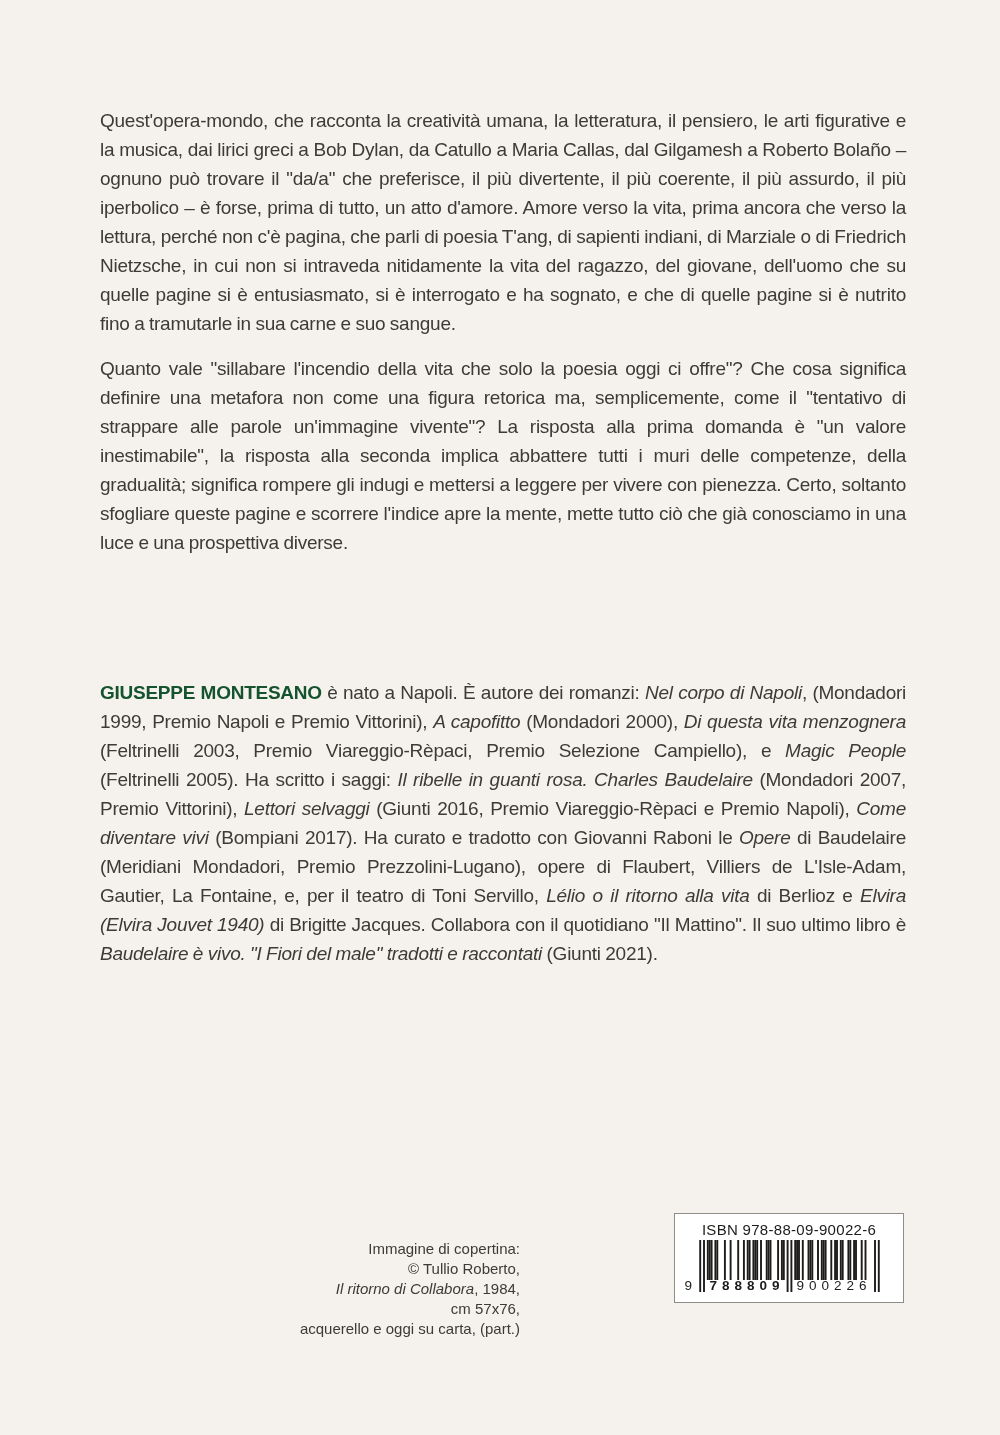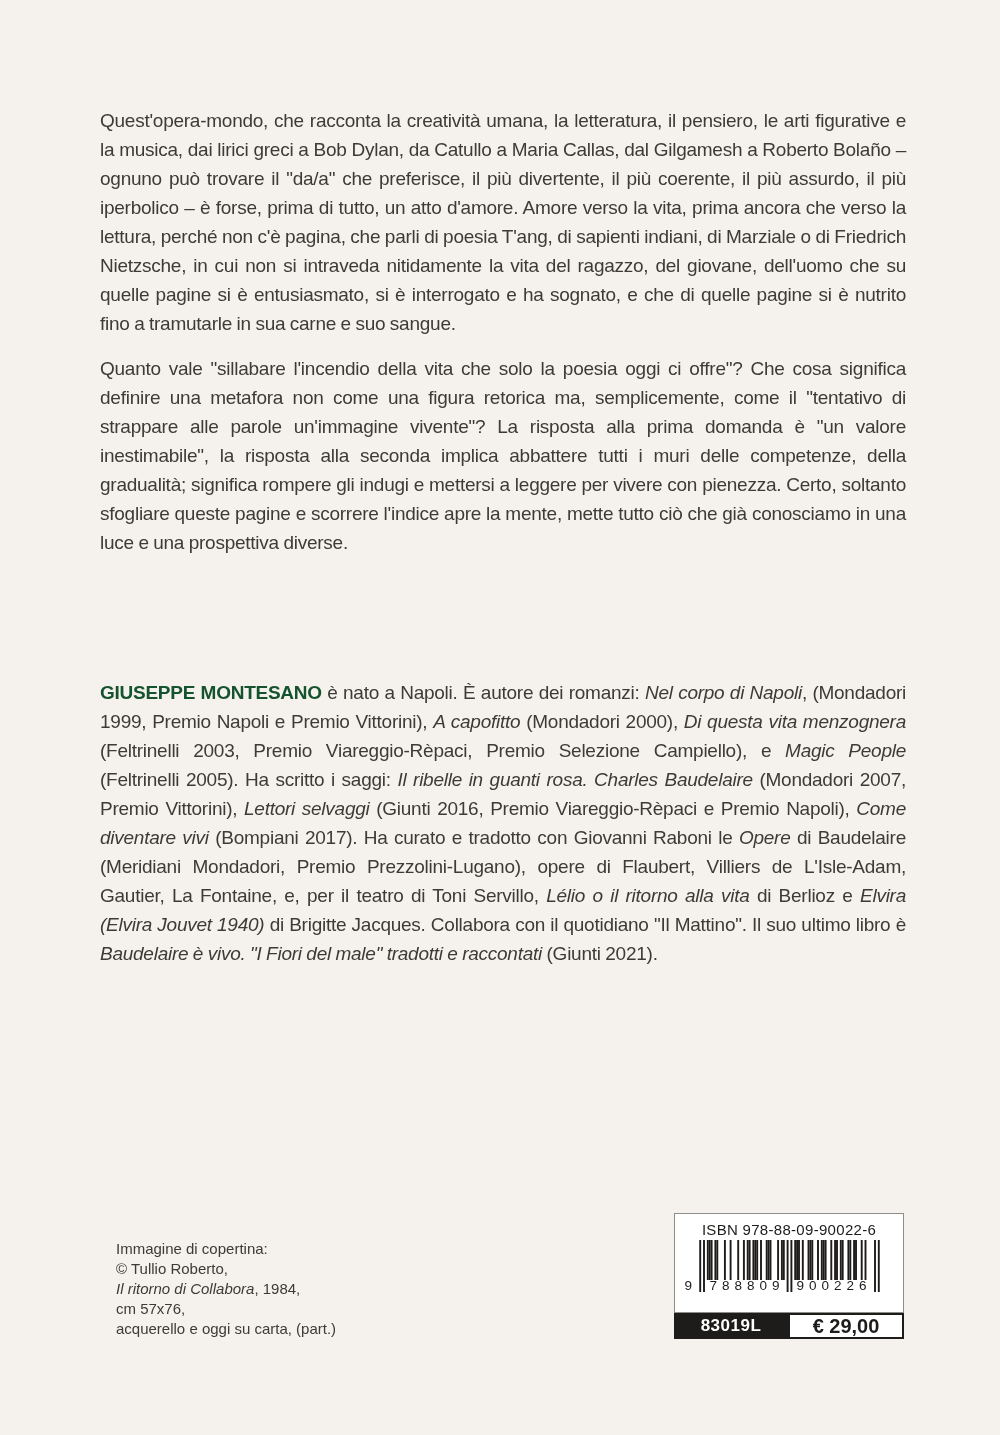--- a/index.html
+++ b/index.html
@@ -31,38 +31,39 @@
     letter-spacing:-0.25px;
     word-spacing:-0.5px;
     text-align:justify;
     color:#3d3a37;
   }
   .par-gap{ margin-top:16px; }
   .body-par b, .body-par .seg-b{ font-weight:700; color:#14532d; }
   
   .credit{
     position:absolute;
-    left:116px;
+    left:90px;
     top:1239px;
     width:430px;
     font-size:15px;
     line-height:20px;
     color:#3d3a37;
+    text-align:right;
   }
   
   .label{
     position:absolute;
     left:674px;
     top:1213px;
     width:230px;
   }
   .label-top{
     box-sizing:border-box;
     width:230px;
-    height:100px;
+    height:90px;
     background:#ffffff;
     border:1px solid #8f8d8a;
   }
   .isbn{
     margin-top:7px;
     text-align:center;
     font-size:15px;
     letter-spacing:0.3px;
     color:#1d1c1a;
     white-space:nowrap;
@@ -76,21 +77,21 @@
   .bars svg{ display:block; }
   .d{
     position:absolute;
     top:38px;
     font-size:13.5px;
     letter-spacing:5px;
     color:#1d1c1a;
     white-space:nowrap;
   }
   .d9{ left:-14px; letter-spacing:0; }
-  .dg1{ left:11px; }
+  .dg1{ left:11px;font-weight:bold; }
   .dg2{ left:98px;text-align:center; }
   .label-bottom{
     display:flex;
     width:230px;
     height:26px;
     margin-top:0;
   }
   .code-box{
     box-sizing:border-box;
     width:114px;
@@ -188,19 +189,15 @@
             <rect x="161.5" y="0" width="1.9" height="40" fill="#1d1c1a"></rect>
             <rect x="165.3" y="0" width="1.9" height="40" fill="#1d1c1a"></rect>
             <rect x="174.8" y="0" width="1.9" height="52" fill="#1d1c1a"></rect>
             <rect x="178.6" y="0" width="1.9" height="52" fill="#1d1c1a"></rect>
           </svg>
         <span class="d d9">9</span>
         <span class="d dg1">788809</span>
         <span class="d dg2">900226</span>
       </div>
     </div>
-    <div class="label-bottom">
-      <div class="code-box">83019L</div>
-      <div class="price-box">€ 29,00</div>
-    </div>
   </div>
 
 </div>
 
 </body></html>

